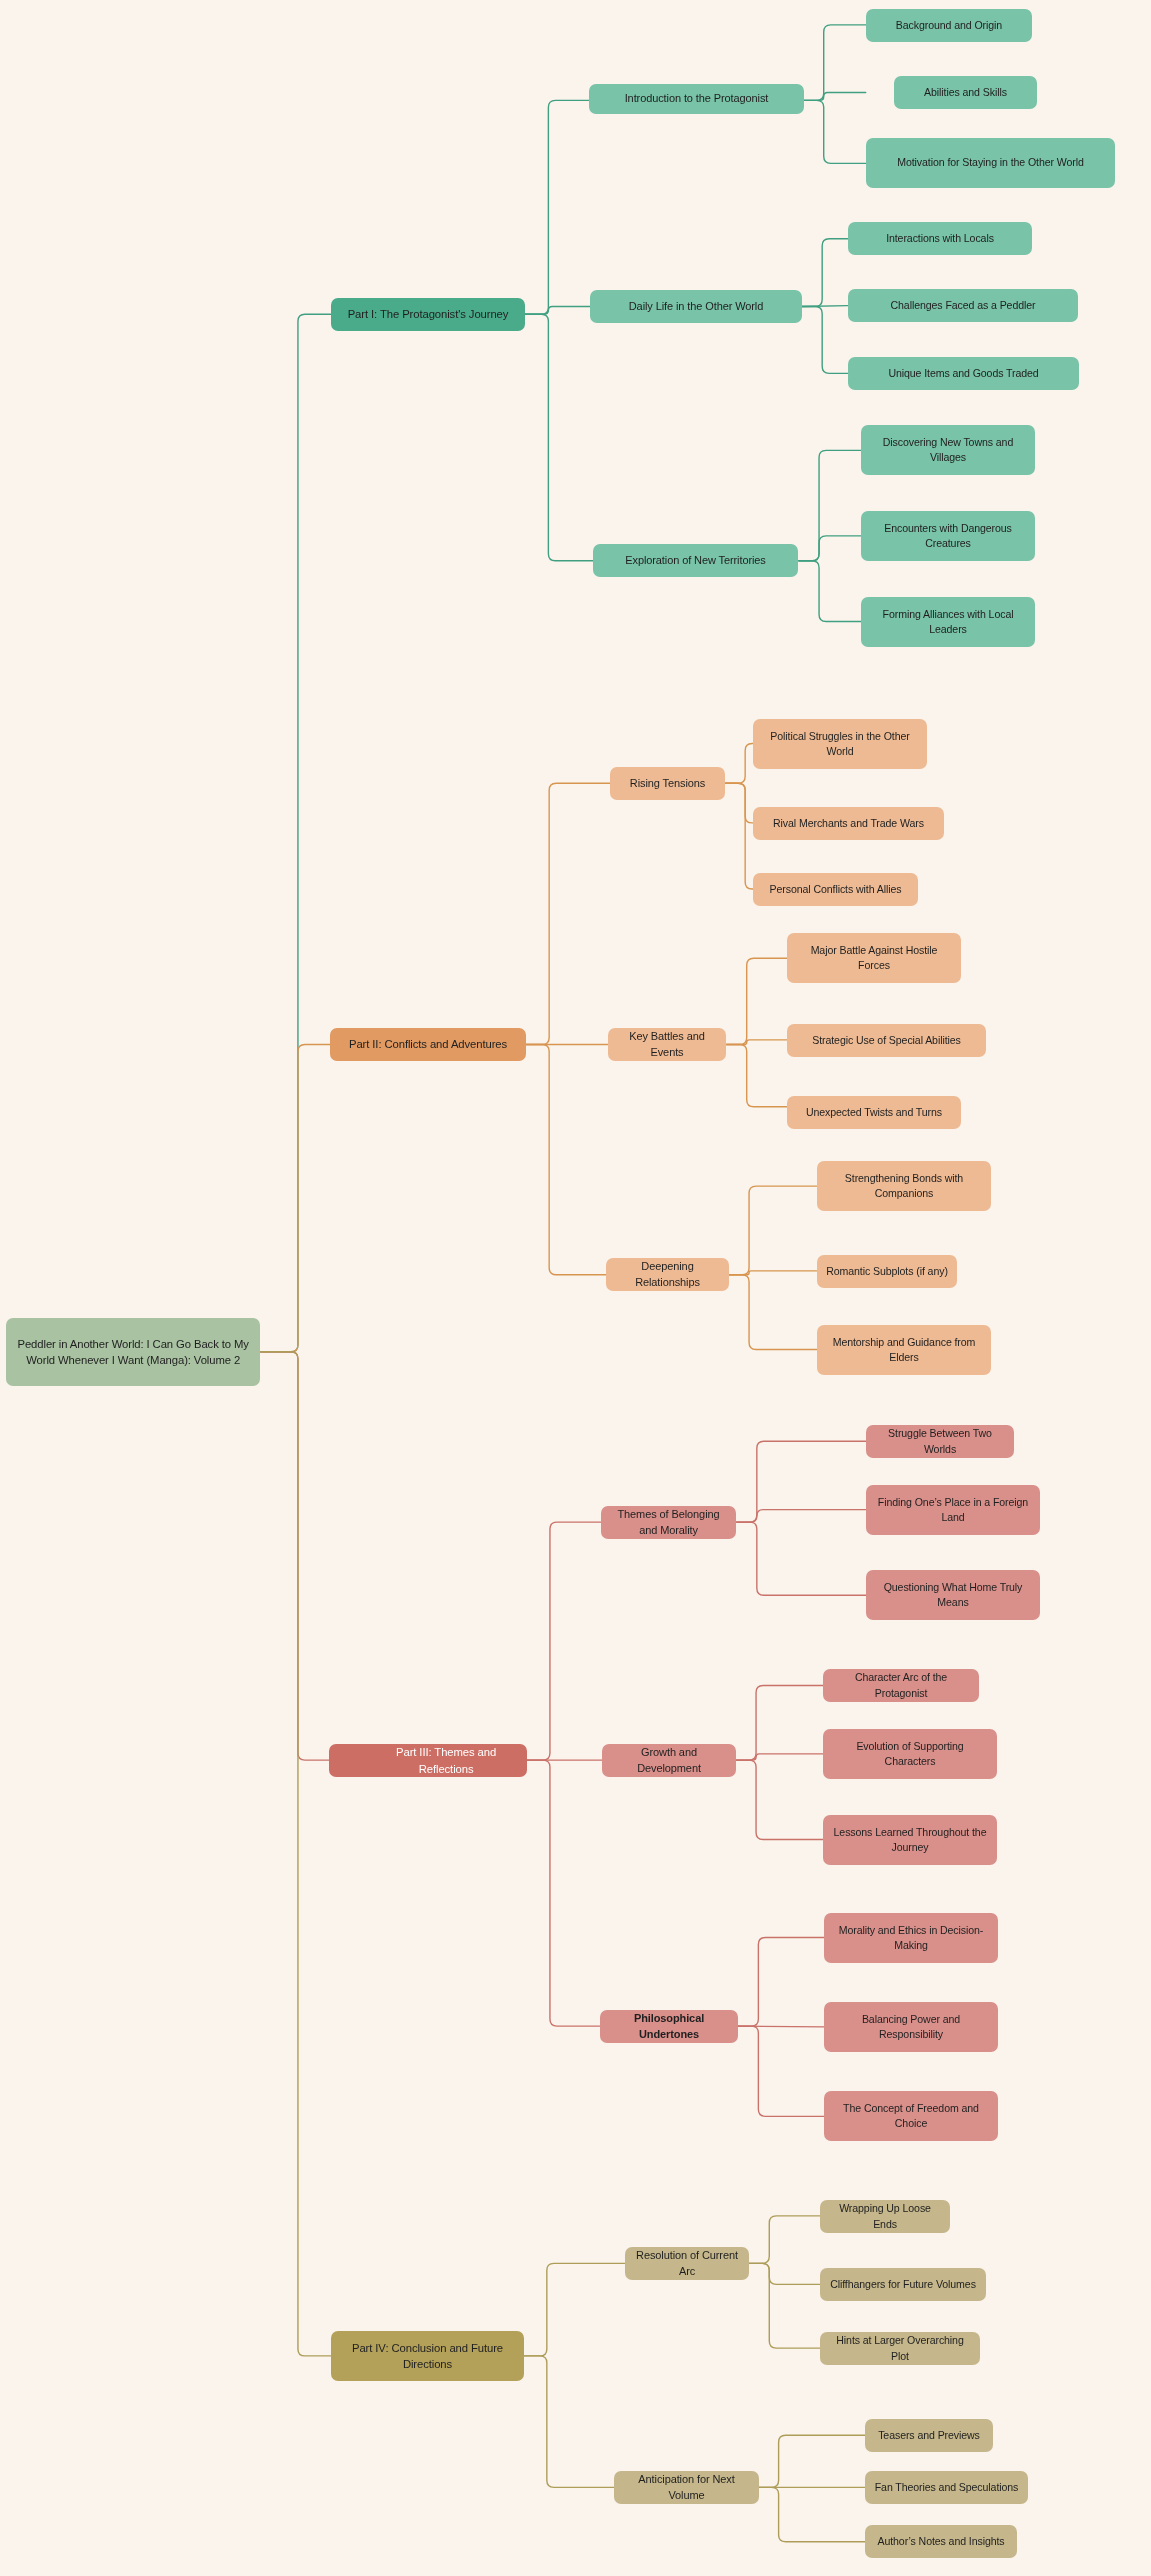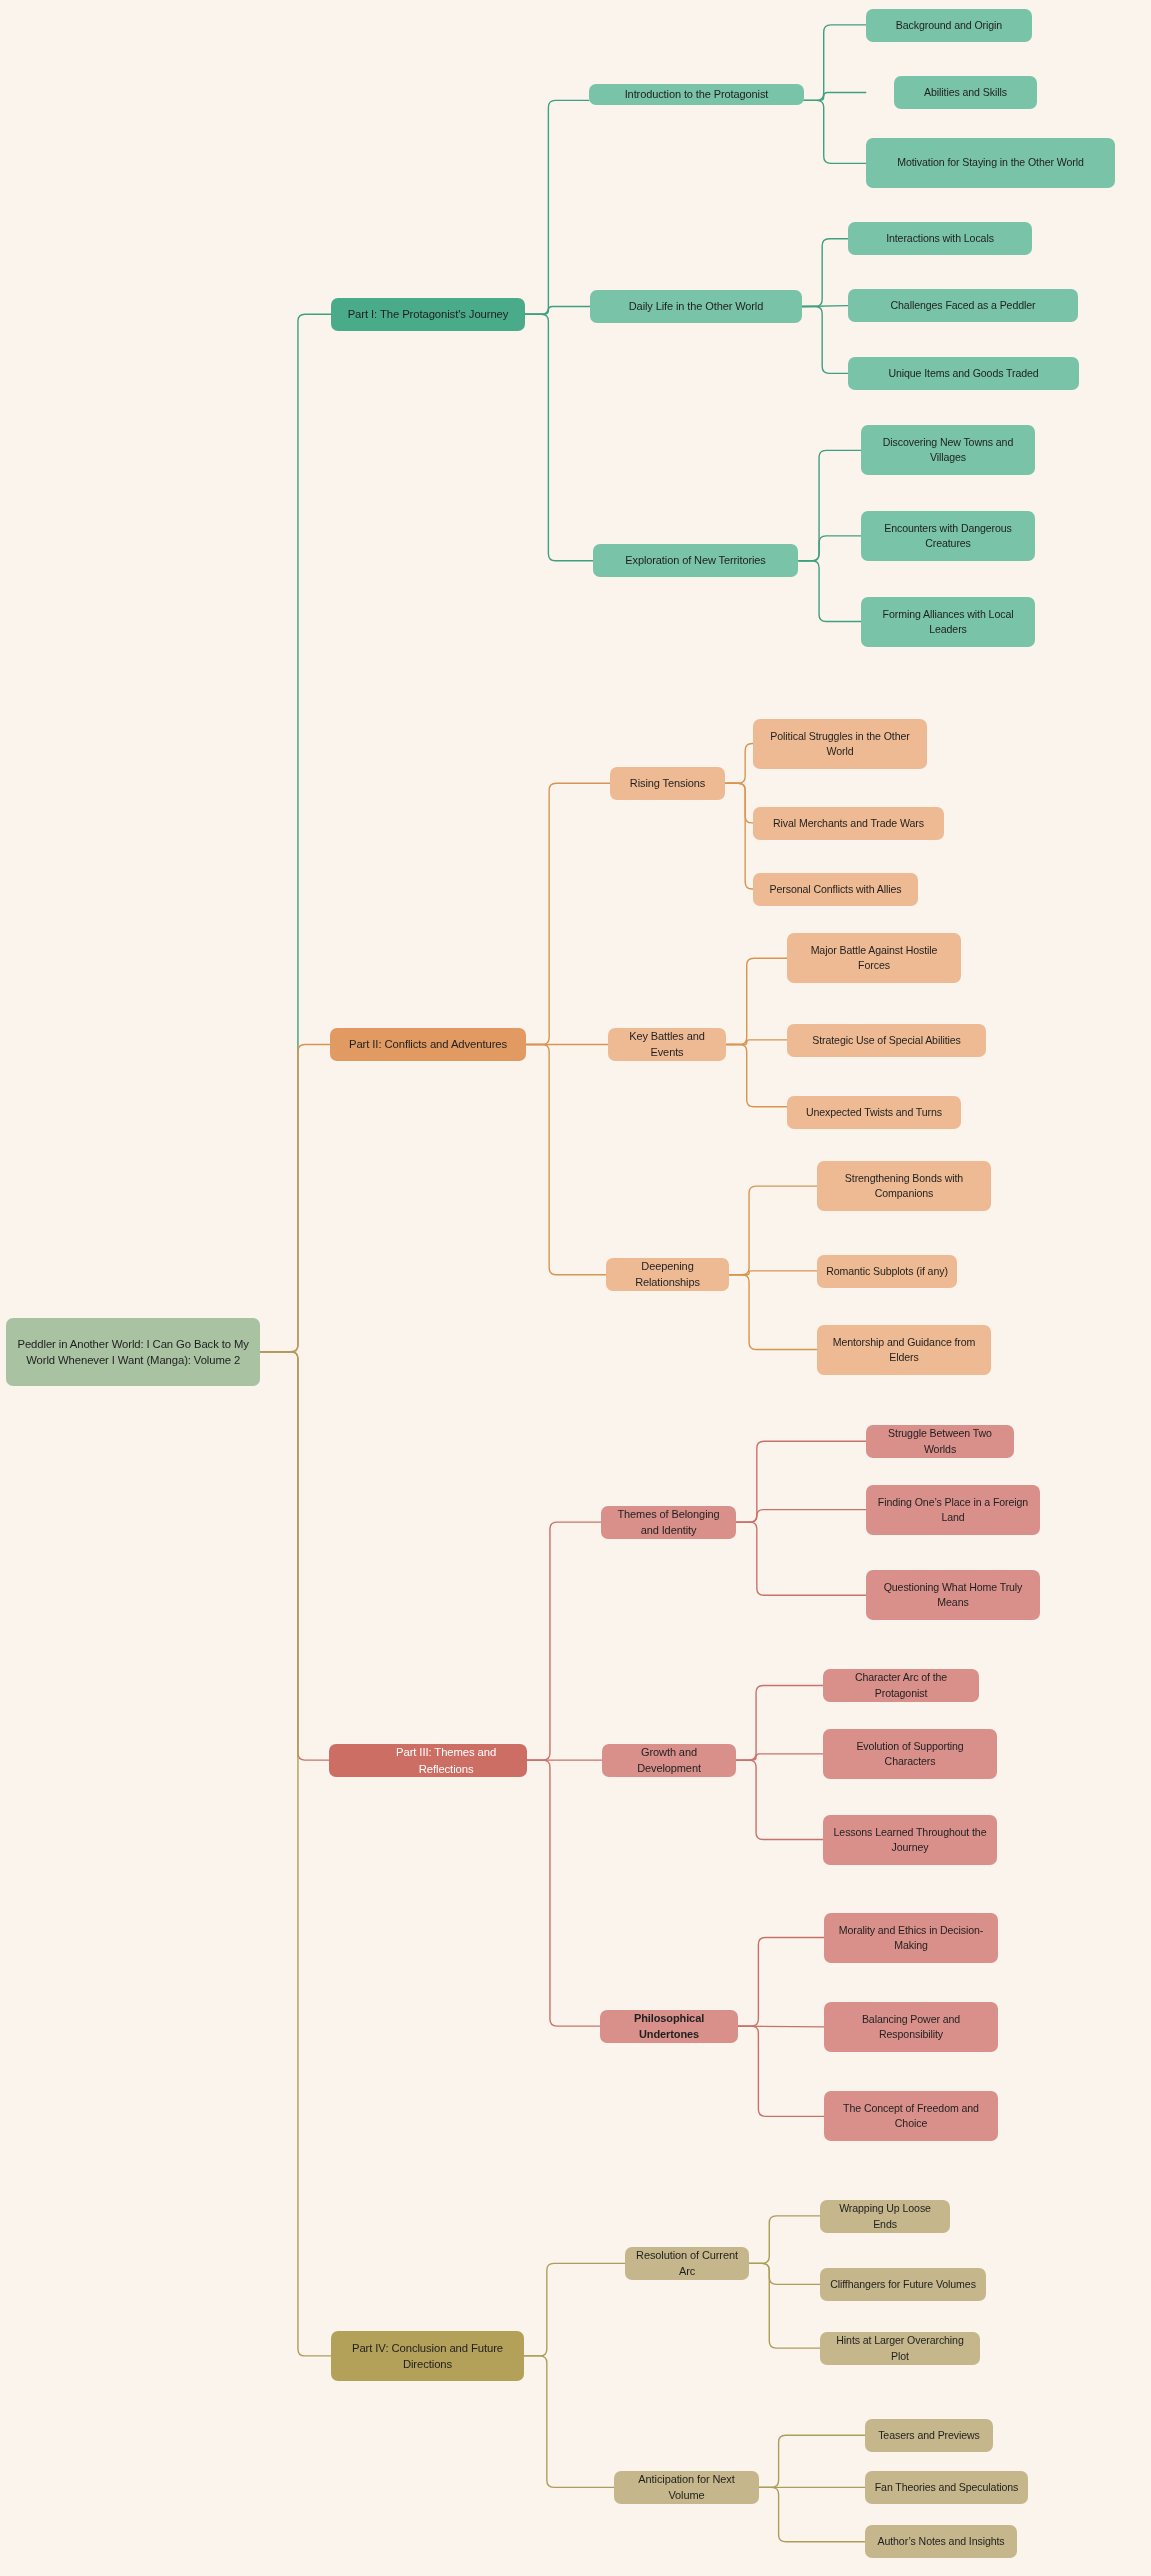--- a/index.html
+++ b/index.html
@@ -100,21 +100,21 @@
       <path d="M 963 2910 L 980 2910 Q 989 2910 989 2901 L 989 2858 Q 989 2849 998 2849 L 1054 2849" fill="none" stroke="#ad9d58" stroke-width="1.8" stroke-linecap="round" stroke-linejoin="round"></path>
       <path d="M 963 2910 L 980 2910 Q 989 2910 989 2919 L 989 2928 Q 989 2937 998 2937 L 1054 2937" fill="none" stroke="#ad9d58" stroke-width="1.8" stroke-linecap="round" stroke-linejoin="round"></path>
       <path d="M 963 2910 L 980 2910 Q 989 2910 989 2919 L 989 3010 Q 989 3019 998 3019 L 1054 3019" fill="none" stroke="#ad9d58" stroke-width="1.8" stroke-linecap="round" stroke-linejoin="round"></path>
       <path d="M 673 3029 L 694 3029 Q 703 3029 703 3038 L 703 3189 Q 703 3198 712 3198 L 789 3198" fill="none" stroke="#ad9d58" stroke-width="1.8" stroke-linecap="round" stroke-linejoin="round"></path>
       <path d="M 975 3198 L 992 3198 Q 1001 3198 1001 3189 L 1001 3140 Q 1001 3131 1010 3131 L 1112 3131" fill="none" stroke="#ad9d58" stroke-width="1.8" stroke-linecap="round" stroke-linejoin="round"></path>
       <path d="M 975 3198 L 1112 3198" fill="none" stroke="#ad9d58" stroke-width="1.8" stroke-linecap="round" stroke-linejoin="round"></path>
       <path d="M 975 3198 L 992 3198 Q 1001 3198 1001 3207 L 1001 3259 Q 1001 3268 1010 3268 L 1112 3268" fill="none" stroke="#ad9d58" stroke-width="1.8" stroke-linecap="round" stroke-linejoin="round"></path>
     </svg>
 <div class="node root" style="left: 6.2px; top: 1318px; width: 254px; height: 68px; background: rgb(169, 194, 162);">Peddler in Another World: I Can Go Back to My World Whenever I Want (Manga): Volume 2</div>
     <div class="node lvl1" style="left: 331px; top: 298px; width: 194px; height: 33px; background: rgb(74, 171, 139);">Part I: The Protagonist's Journey</div>
-    <div class="node lvl2" style="left: 589px; top: 84px; width: 215px; height: 21px; background: rgb(121, 195, 168);">Introduction to the Protagonist</div>
+    <div class="node lvl2" style="left: 589px; top: 84px; width: 215px; height: 30px; background: rgb(121, 195, 168);">Introduction to the Protagonist</div>
     <div class="node lvl3" style="left: 866px; top: 8.6px; width: 166px; height: 33px; background: rgb(121, 195, 168);">Background and Origin</div>
     <div class="node lvl3" style="left: 866px; top: 76px; width: 143px; height: 33px; background: rgb(121, 195, 168); margin-left: 28px;">Abilities and Skills</div>
     <div class="node lvl3" style="left: 866px; top: 138px; width: 249px; height: 50px; background: rgb(121, 195, 168);">Motivation for Staying in the Other World</div>
     <div class="node lvl2" style="left: 590px; top: 290px; width: 212px; height: 33px; background: rgb(121, 195, 168);">Daily Life in the Other World</div>
     <div class="node lvl3" style="left: 848px; top: 222px; width: 184px; height: 33px; background: rgb(121, 195, 168);">Interactions with Locals</div>
     <div class="node lvl3" style="left: 848px; top: 289px; width: 230px; height: 33px; background: rgb(121, 195, 168);">Challenges Faced as a Peddler</div>
     <div class="node lvl3" style="left: 848px; top: 357px; width: 231px; height: 33px; background: rgb(121, 195, 168);">Unique Items and Goods Traded</div>
     <div class="node lvl2" style="left: 593px; top: 544px; width: 205px; height: 33px; background: rgb(121, 195, 168);">Exploration of New Territories</div>
     <div class="node lvl3" style="left: 861px; top: 425px; width: 174px; height: 50px; background: rgb(121, 195, 168);">Discovering New Towns and Villages</div>
     <div class="node lvl3" style="left: 861px; top: 511px; width: 174px; height: 50px; background: rgb(121, 195, 168);">Encounters with Dangerous Creatures</div>
@@ -126,21 +126,21 @@
     <div class="node lvl3" style="left: 753px; top: 873px; width: 165px; height: 33px; background: rgb(238, 186, 147);">Personal Conflicts with Allies</div>
     <div class="node lvl2" style="left: 608px; top: 1028px; width: 118px; height: 33px; background: rgb(238, 186, 147);">Key Battles and Events</div>
     <div class="node lvl3" style="left: 787px; top: 933px; width: 174px; height: 50px; background: rgb(238, 186, 147);">Major Battle Against Hostile Forces</div>
     <div class="node lvl3" style="left: 787px; top: 1024px; width: 199px; height: 33px; background: rgb(238, 186, 147);">Strategic Use of Special Abilities</div>
     <div class="node lvl3" style="left: 787px; top: 1090px; width: 174px; height: 33px; background: rgb(238, 186, 147); margin-top: 6px;">Unexpected Twists and Turns</div>
     <div class="node lvl2" style="left: 606px; top: 1258px; width: 123px; height: 33px; background: rgb(238, 186, 147);">Deepening Relationships</div>
     <div class="node lvl3" style="left: 817px; top: 1161px; width: 174px; height: 50px; background: rgb(238, 186, 147);">Strengthening Bonds with Companions</div>
     <div class="node lvl3" style="left: 817px; top: 1255px; width: 140px; height: 33px; background: rgb(238, 186, 147);">Romantic Subplots (if any)</div>
     <div class="node lvl3" style="left: 817px; top: 1325px; width: 174px; height: 50px; background: rgb(238, 186, 147);">Mentorship and Guidance from Elders</div>
     <div class="node lvl1 white-text" style="left: 329px; top: 1744px; width: 198px; height: 33px; background: rgb(205, 110, 100);">Part III: Themes and Reflections</div>
-    <div class="node lvl2" style="left: 601px; top: 1506px; width: 135px; height: 33px; background: rgb(217, 144, 139);">Themes of Belonging and Identity</div>
+    <div class="node lvl2" style="left: 601px; top: 1506px; width: 135px; height: 33px; background: rgb(217, 144, 139);">Themes of Belonging and Morality</div>
     <div class="node lvl3" style="left: 866px; top: 1425px; width: 148px; height: 33px; background: rgb(217, 144, 139);">Struggle Between Two Worlds</div>
     <div class="node lvl3" style="left: 866px; top: 1485px; width: 174px; height: 50px; background: rgb(217, 144, 139);">Finding One’s Place in a Foreign Land</div>
     <div class="node lvl3" style="left: 866px; top: 1570px; width: 174px; height: 50px; background: rgb(217, 144, 139);">Questioning What Home Truly Means</div>
     <div class="node lvl2" style="left: 602px; top: 1744px; width: 134px; height: 33px; background: rgb(217, 144, 139);">Growth and Development</div>
     <div class="node lvl3" style="left: 823px; top: 1669px; width: 156px; height: 33px; background: rgb(217, 144, 139);">Character Arc of the Protagonist</div>
     <div class="node lvl3" style="left: 823px; top: 1729px; width: 174px; height: 50px; background: rgb(217, 144, 139);">Evolution of Supporting Characters</div>
     <div class="node lvl3" style="left: 823px; top: 1815px; width: 174px; height: 50px; background: rgb(217, 144, 139);">Lessons Learned Throughout the Journey</div>
     <div class="node lvl2" style="left: 600px; top: 2010px; width: 138px; height: 33px; background: rgb(217, 144, 139); font-weight: bold;">Philosophical Undertones</div>
     <div class="node lvl3" style="left: 824px; top: 1913px; width: 174px; height: 50px; background: rgb(217, 144, 139);">Morality and Ethics in Decision-Making</div>
     <div class="node lvl3" style="left: 824px; top: 2002px; width: 174px; height: 50px; background: rgb(217, 144, 139);">Balancing Power and Responsibility</div>

